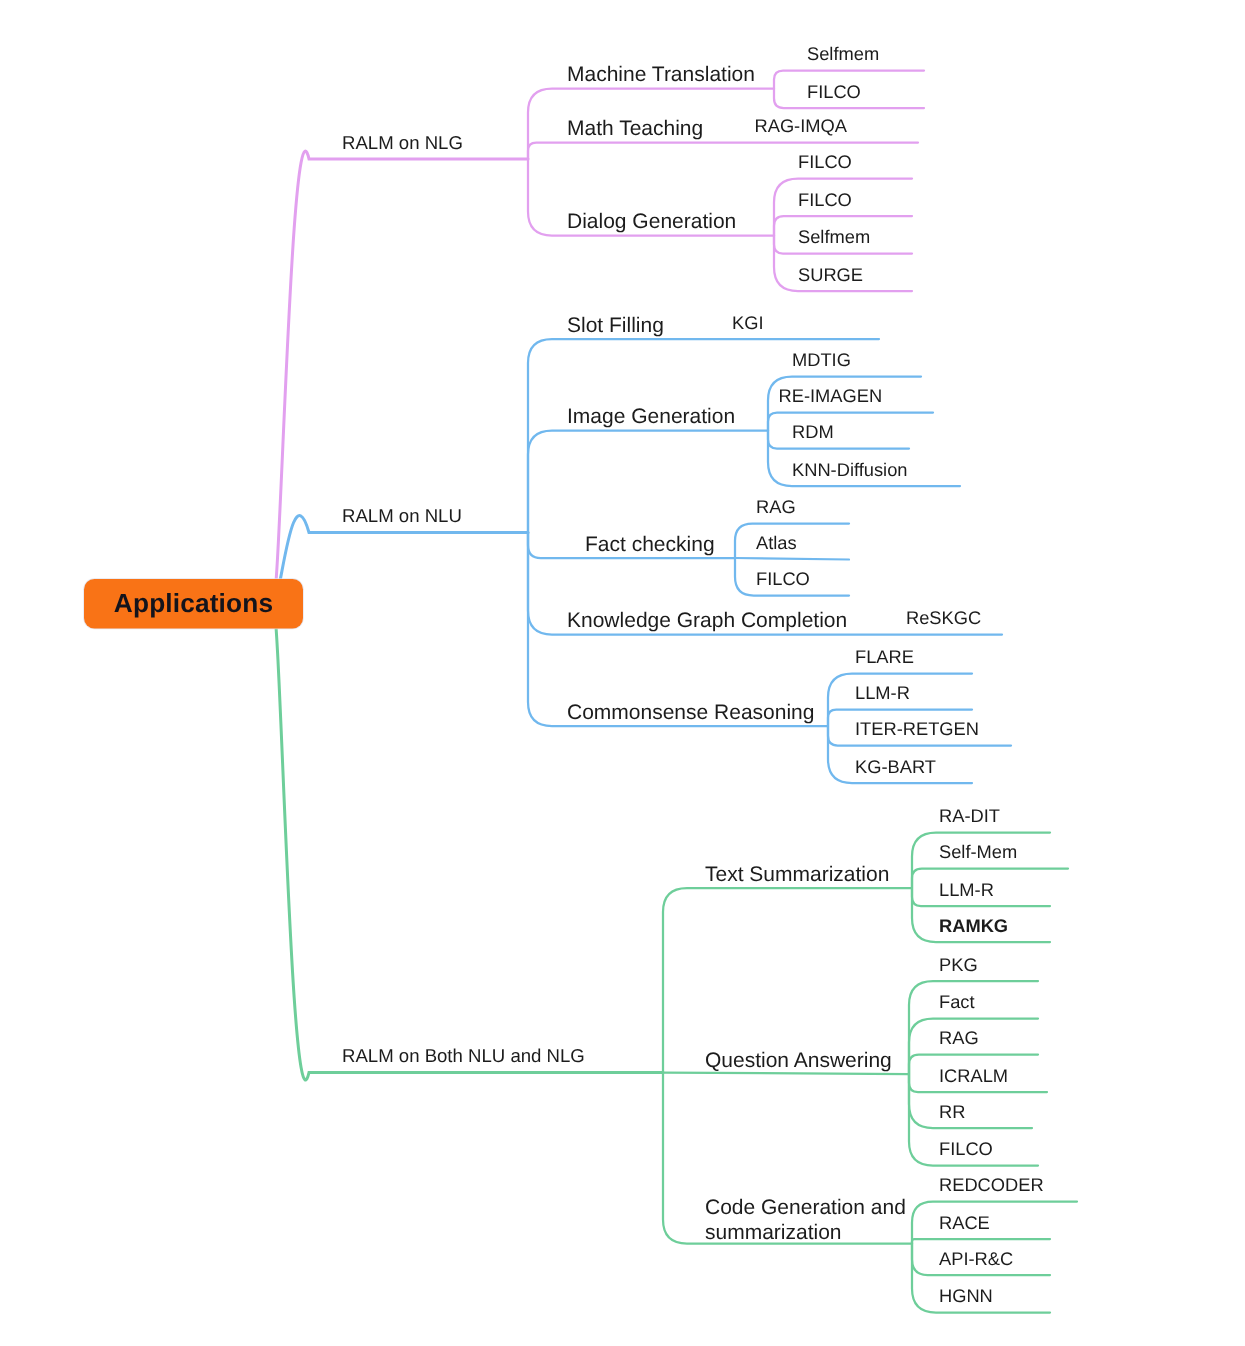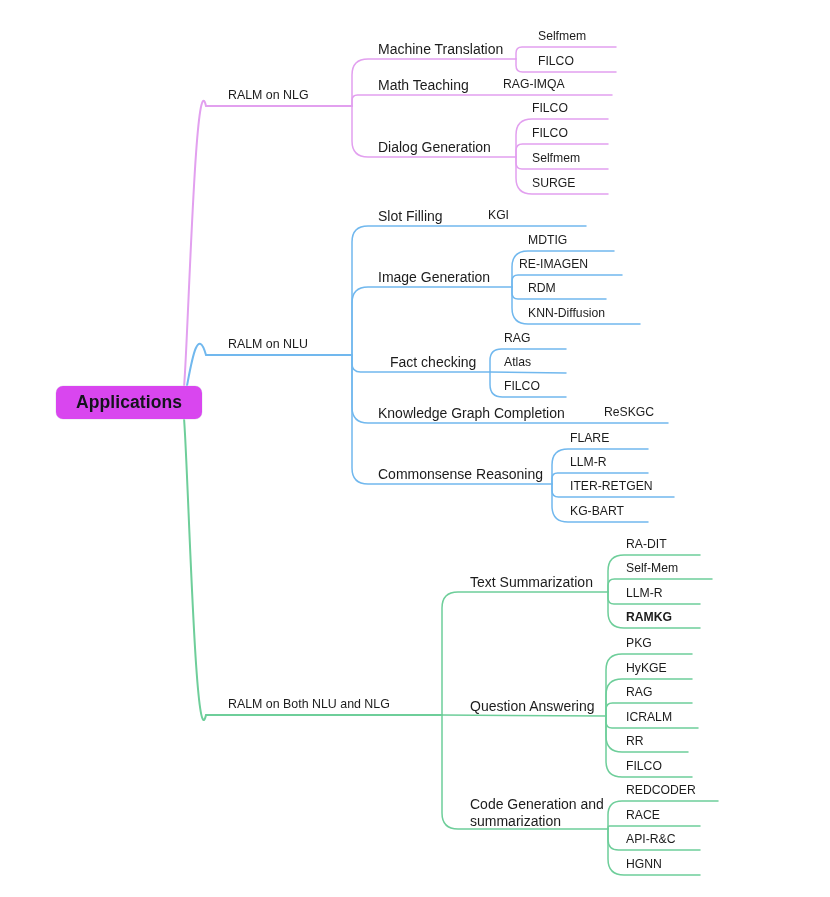--- a/index.html
+++ b/index.html
@@ -23,21 +23,21 @@
   }
   .node-label {
     position: absolute;
     white-space: nowrap;
     color: #1c1c1c;
     font-family: "Liberation Sans", sans-serif;
     line-height: 1.22;
   }
   .root-node {
     position: absolute;
-    background: #d946ef;
+    background: #f97316;
     border-radius: 7px;
     box-shadow: 0 0 0 0.5px rgba(225,225,235,0.85);
     display: flex;
     align-items: center;
     justify-content: center;
   }
   .root-node .root-text {
     font-size: 17.5px;
     font-weight: bold;
     color: #14141c;
@@ -140,21 +140,21 @@
     <div class="node-label leaf-label" style="left: 570px; top: 479px;">ITER-RETGEN</div>
     <div class="node-label leaf-label" style="left: 570px; top: 504px;">KG-BART</div>
     <div class="node-label lvl1-label" style="left: 228px; top: 697px;">RALM on Both NLU and NLG</div>
     <div class="node-label lvl2-label" style="left: 470px; top: 574px;">Text Summarization</div>
     <div class="node-label leaf-label" style="left: 626px; top: 537px;">RA-DIT</div>
     <div class="node-label leaf-label" style="left: 626px; top: 561px;">Self-Mem</div>
     <div class="node-label leaf-label" style="left: 626px; top: 586px;">LLM-R</div>
     <div class="node-label leaf-label" style="left: 626px; top: 610px; font-weight: bold;">RAMKG</div>
     <div class="node-label lvl2-label" style="left: 470px; top: 698px;">Question Answering</div>
     <div class="node-label leaf-label" style="left: 626px; top: 636px;">PKG</div>
-    <div class="node-label leaf-label" style="left: 626px; top: 661px;">HyKGE</div>
+    <div class="node-label leaf-label" style="left: 626px; top: 661px;">Fact</div>
     <div class="node-label leaf-label" style="left: 626px; top: 685px;">RAG</div>
     <div class="node-label leaf-label" style="left: 626px; top: 710px;">ICRALM</div>
     <div class="node-label leaf-label" style="left: 626px; top: 734px;">RR</div>
     <div class="node-label leaf-label" style="left: 626px; top: 759px;">FILCO</div>
     <div class="node-label lvl2-label multiline" style="left: 470px; top: 796px;">Code Generation and
 summarization</div>
     <div class="node-label leaf-label" style="left: 626px; top: 783px;">REDCODER</div>
     <div class="node-label leaf-label" style="left: 626px; top: 808px;">RACE</div>
     <div class="node-label leaf-label" style="left: 626px; top: 832px;">API-R&amp;C</div>
     <div class="node-label leaf-label" style="left: 626px; top: 857px;">HGNN</div>

